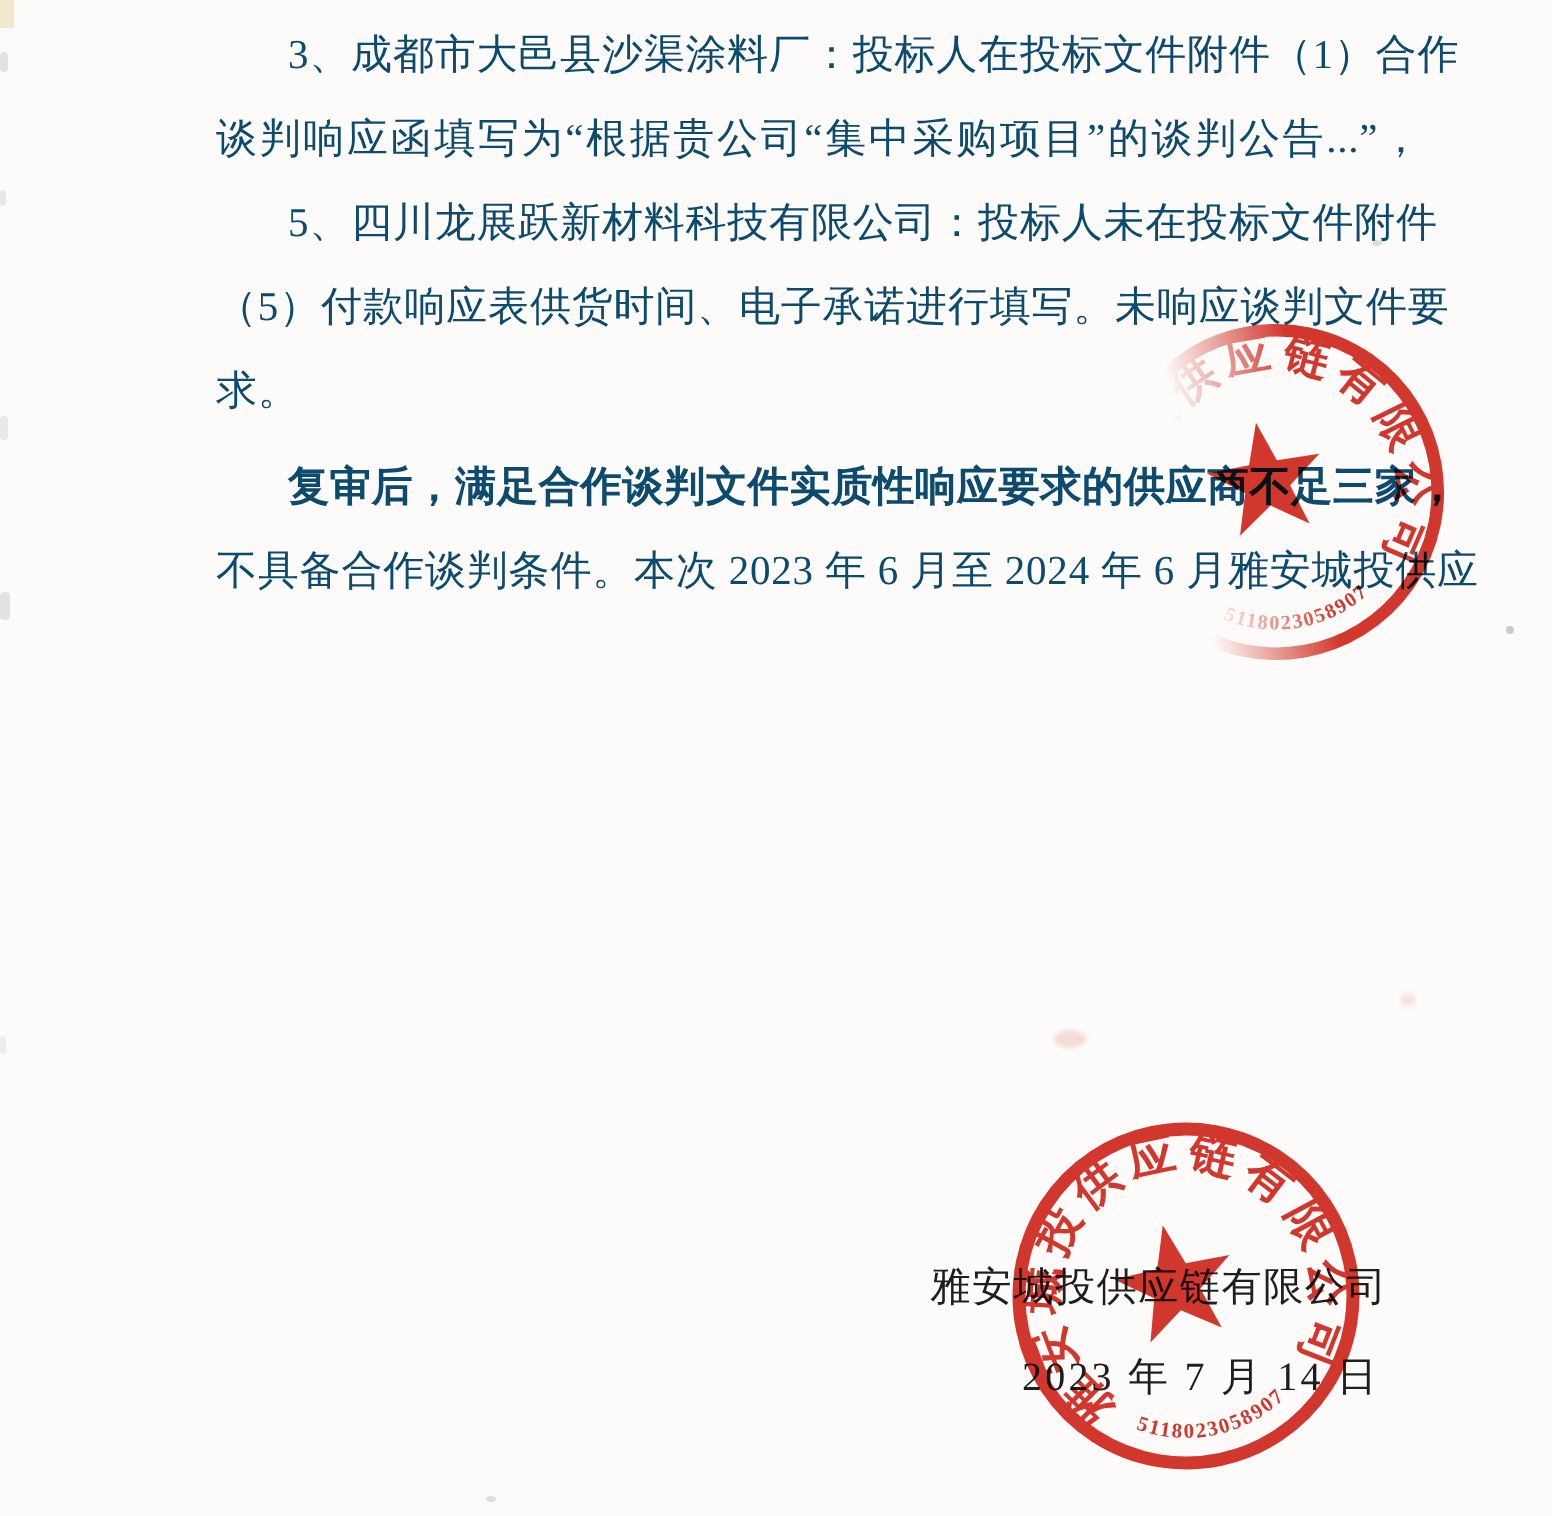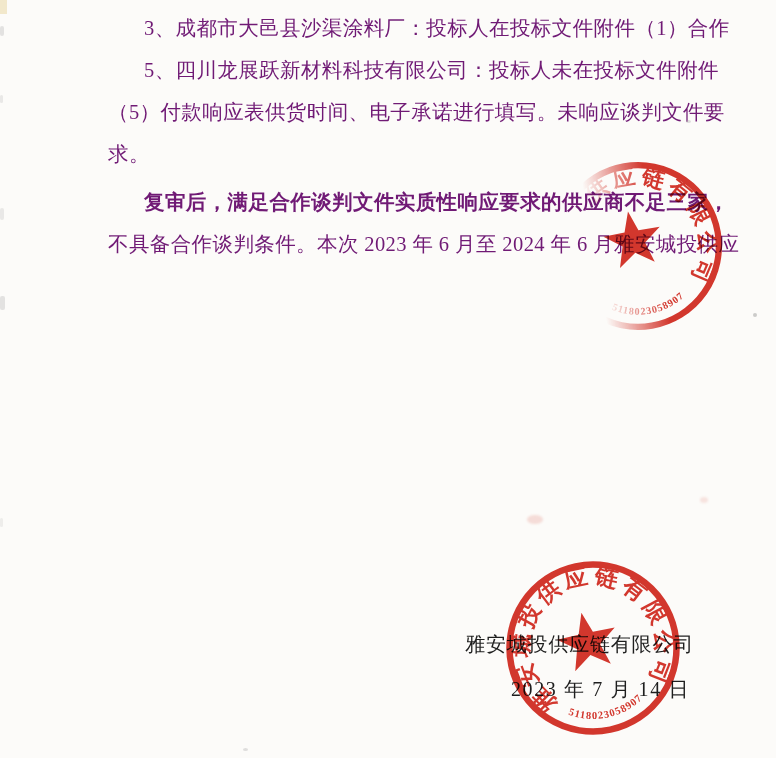--- a/index.html
+++ b/index.html
@@ -4,21 +4,21 @@
 <style>
   html,body { margin:0; padding:0; background:#ffffff; }
   .page {
     position:relative; width:776px; height:758px;
     background:#fcfbf9; overflow:hidden;
     font-family:"Liberation Serif","DejaVu Serif",serif;
   }
   
   .body-text {
     position:absolute; left:108px; top:7px; width:603px;
-    color:#701a75; font-size:20.5px; letter-spacing:.4px;
+    color:#0c4a6e; font-size:20.5px; letter-spacing:.4px;
   }
   .line { height:42px; line-height:42px; white-space:nowrap; }
   .line.fill { text-align:justify; text-align-last:justify; }
   .line.indent { text-indent:36px; }
   .line.gap6 { margin-top:6px;font-weight:bold; }
   .line.gap3 { margin-top:3px; }
   
   .sig-company {
     position:absolute; right:82px; top:631px; color:#1e1e1e;
     font-size:20px; line-height:27px; letter-spacing:.8px;
@@ -46,20 +46,21 @@
   .sp-r1 { left:527px; top:515px; width:16px; height:9px; background:rgba(214,60,45,.16); border-radius:50%; filter:blur(1px); }
   .sp-r2 { left:700px; top:497px; width:8px; height:6px; background:rgba(214,60,45,.12); border-radius:50%; filter:blur(1px); }
 </style>
 </head>
 <body>
 
 <div class="page">
 
   <div class="body-text">
     <div class="line indent fill">3、成都市大邑县沙渠涂料厂：投标人在投标文件附件（1）合作</div>
+    <div class="line fill">谈判响应函填写为“根据贵公司“集中采购项目”的谈判公告...”，</div>
     <div class="line indent fill">5、四川龙展跃新材料科技有限公司：投标人未在投标文件附件</div>
     <div class="line fill">（5）付款响应表供货时间、电子承诺进行填写。未响应谈判文件要</div>
     <div class="line">求。</div>
     <div class="line indent fill gap6">复审后，满足合作谈判文件实质性响应要求的供应商不足三家，</div>
     <div class="line fill">不具备合作谈判条件。本次 2023 年 6 月至 2024 年 6 月雅安城投供应</div>
   </div>
 
   <div class="sig-company">雅安城投供应链有限公司</div>
   <div class="sig-date">2023 年 7 月 14 日</div>
 

